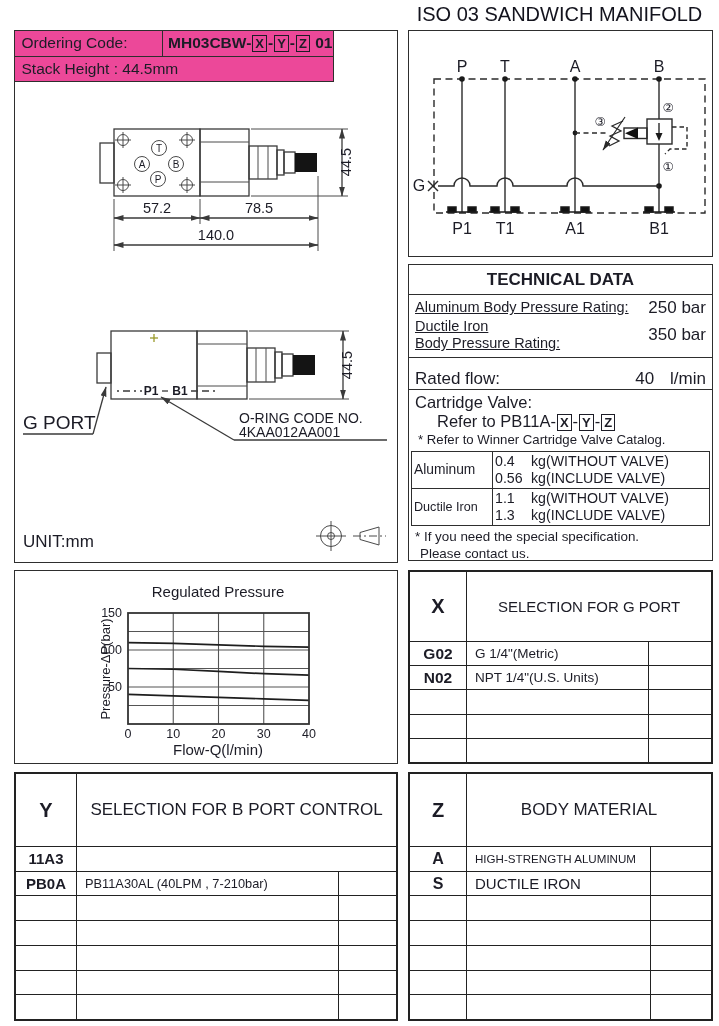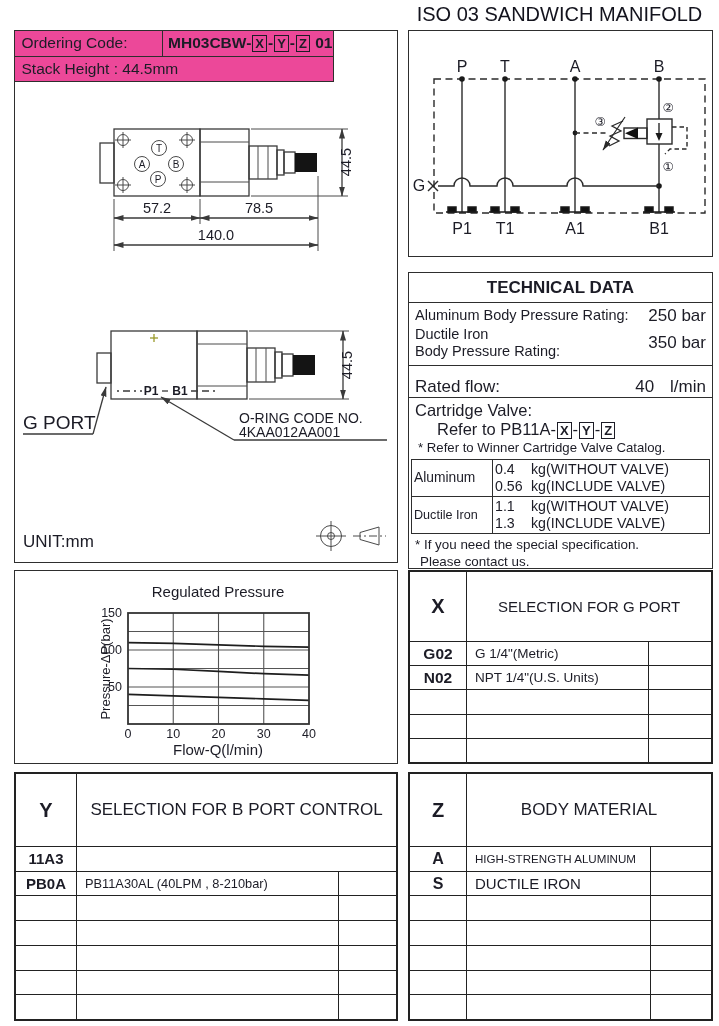--- a/index.html
+++ b/index.html
@@ -26,21 +26,21 @@
   svg{display:block;}
   .dln{stroke:#3a3a3a;stroke-width:1.3;fill:none;}
   .dthin{stroke:#4a4a4a;stroke-width:1;fill:none;}
   .dtxt{fill:#1c1c26;font-family:"Liberation Sans","DejaVu Sans",sans-serif;}
 
   
   .td-title{height:29px;line-height:29px;text-align:center;font-weight:bold;font-size:17px;
             border-bottom:1.8px solid #2e2e2e;}
   .td-press{border-bottom:1.8px solid #2e2e2e;padding:3px 6px 4px 6px;}
   .td-prow{display:flex;justify-content:space-between;align-items:center;}
-  .td-plabel{font-size:14.5px;line-height:1.2;}
+  .td-plabel{font-size:14.5px;line-height:1.2;text-decoration:underline;}
   .td-pvalue{font-size:17px;}
   .td-flow{display:flex;justify-content:space-between;align-items:flex-end;height:31px;
            padding:0 6px;border-bottom:1.8px solid #2e2e2e;}
   .td-flow-label{font-size:17px;}
   .td-flow-right{display:flex;gap:16px;font-size:17px;}
   .td-cart{padding:3px 6px 4px 6px;}
   .td-cart-l1{font-size:16.5px;}
   .td-cart-l2{font-size:16.5px;padding-left:22px;white-space:nowrap;}
   .td-cart-note{font-size:13.2px;padding-left:3px;padding-top:1px;}
   .wt{border:1.8px solid #2e2e2e;margin:0 2px;border-collapse:collapse;width:calc(100% - 4px);}
@@ -311,21 +311,21 @@
         <text x="166" y="203">A1</text>
         <text x="250" y="203">B1</text>
         <text x="10" y="160" text-anchor="middle">G</text>
         <text x="259" y="81" font-size="12.5">②</text>
         <text x="259" y="140" font-size="12.5">①</text>
         <text x="191" y="95" font-size="12.5">③</text>
       </g>
     </svg>
   </div>
 
-  <div class="panel" style="left:408px;top:264px;width:305px;height:297px;margin-top:8px;">
+  <div class="panel" style="left:408px;top:264px;width:305px;height:297px;">
     <div class="td-title">TECHNICAL DATA</div>
     <div class="td-press">
       <div class="td-prow">
         <span class="td-plabel">Aluminum Body Pressure Rating:</span>
         <span class="td-pvalue">250 bar</span>
       </div>
       <div class="td-prow">
         <span class="td-plabel">
           <span style="display:block">Ductile Iron</span>
           <span style="display:block">Body Pressure Rating:</span>
@@ -454,21 +454,21 @@
       <div class="sel-header">
         <div class="sel-hcode">Y</div>
         <div class="sel-htitle">SELECTION FOR B PORT CONTROL</div>
       </div>
       <div class="sel-row">
           <div class="sel-code">11A3</div>
           <div class="sel-extra"></div>
         </div>
       <div class="sel-row">
           <div class="sel-code">PB0A</div>
-          <div class="sel-desc">PB11A30AL (40LPM , 8-210bar)</div>
+          <div class="sel-desc">PB11A30AL (40LPM , 7-210bar)</div>
           <div class="sel-extra"></div>
         </div>
       <div class="sel-row">
           <div class="sel-code"></div>
           <div class="sel-desc"></div>
           <div class="sel-extra"></div>
         </div>
       <div class="sel-row">
           <div class="sel-code"></div>
           <div class="sel-desc"></div>

